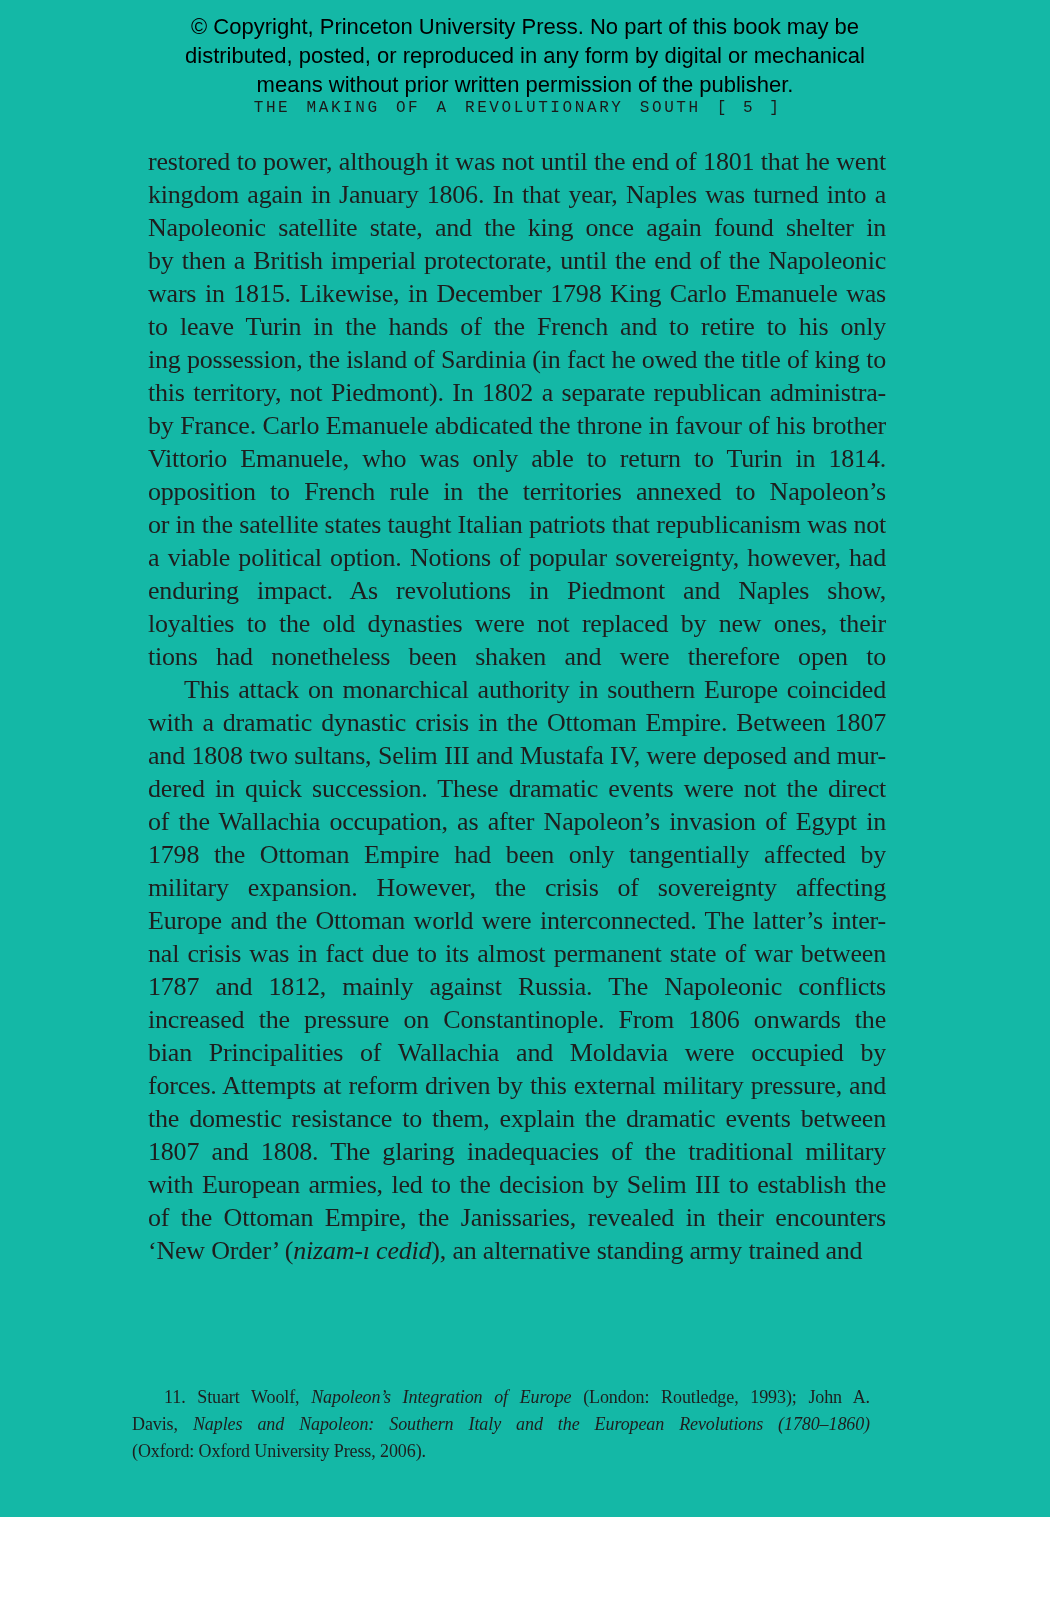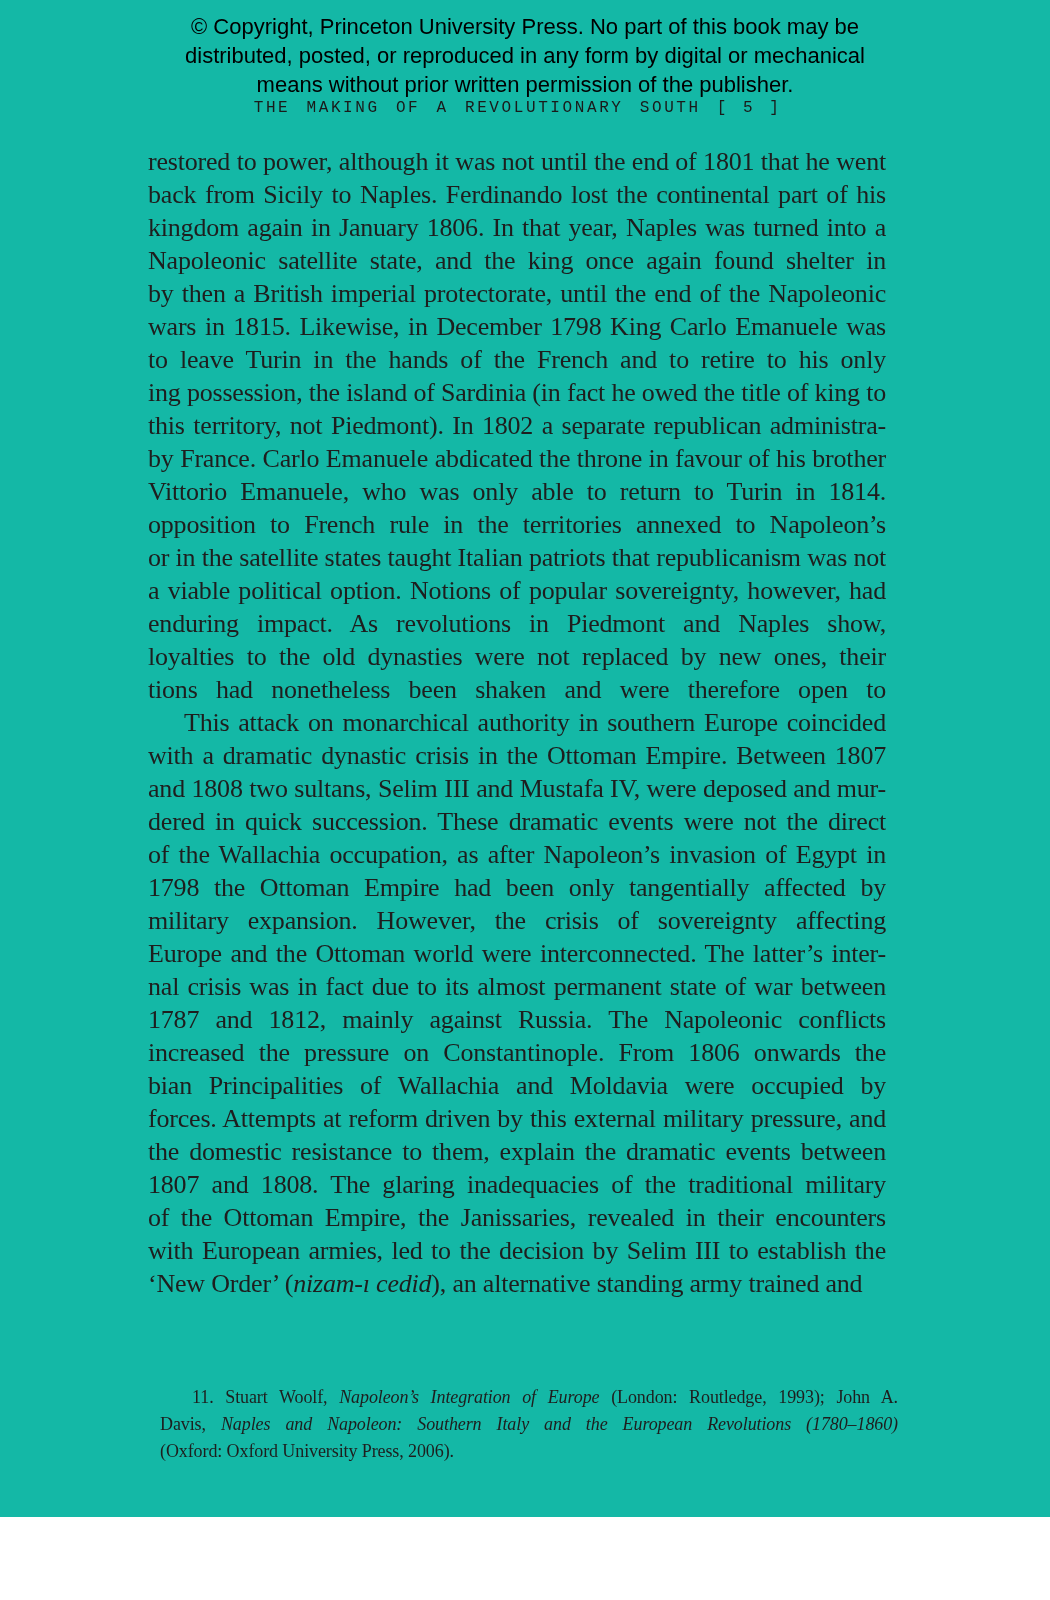--- a/index.html
+++ b/index.html
@@ -69,21 +69,21 @@
   sup {
     font-size: 0.62em;
     vertical-align: super;
     line-height: 0;
   }
 
   
   .footnote {
     position: absolute;
     top: 1384px;
-    left: 160px;
+    left: 132px;
     width: 738px;
     font-size: 18px;
     letter-spacing: -0.1px;
     line-height: 27px;
     color: #1e1e1e;
   }
   .footnote .tline { height: 27px; }
   .footnote .tline-indent { text-indent: 32px; }
 
   
@@ -109,21 +109,20 @@
       <div>means without prior written permission of the publisher.</div>
     </header>
 
   <div class="running-head">
     <span>THE MAKING OF A REVOLUTIONARY SOUTH</span><span class="pageno">[ 5 ]</span>
   </div>
 
   <main class="body-text" id="body-text">
       <div>
         <div class="tline">restored to power, although it was not until the end of 1801 that he went</div>
-        <div class="tline">back from Sicily to Naples. Ferdinando lost the continental part of his</div>
         <div class="tline">kingdom again in January 1806. In that year, Naples was turned into a</div>
         <div class="tline">Napoleonic satellite state, and the king once again found shelter in Sicily,</div>
         <div class="tline">by then a British imperial protectorate, until the end of the Napoleonic</div>
         <div class="tline">wars in 1815. Likewise, in December 1798 King Carlo Emanuele was forced</div>
         <div class="tline">to leave Turin in the hands of the French and to retire to his only remain-</div>
         <div class="tline">ing possession, the island of Sardinia (in fact he owed the title of king to</div>
         <div class="tline">this territory, not Piedmont). In 1802 a separate republican administra-</div>
         <div class="tline">by France. Carlo Emanuele abdicated the throne in favour of his brother</div>
         <div class="tline">Vittorio Emanuele, who was only able to return to Turin in 1814. Popular</div>
         <div class="tline">opposition to French rule in the territories annexed to Napoleon’s empire</div>
@@ -142,22 +141,22 @@
         <div class="tline">1798 the Ottoman Empire had been only tangentially affected by French</div>
         <div class="tline">military expansion. However, the crisis of sovereignty affecting southern</div>
         <div class="tline">Europe and the Ottoman world were interconnected. The latter’s inter-</div>
         <div class="tline">nal crisis was in fact due to its almost permanent state of war between</div>
         <div class="tline">1787 and 1812, mainly against Russia. The Napoleonic conflicts indirectly</div>
         <div class="tline">increased the pressure on Constantinople. From 1806 onwards the Danu-</div>
         <div class="tline">bian Principalities of Wallachia and Moldavia were occupied by Russian</div>
         <div class="tline">forces. Attempts at reform driven by this external military pressure, and</div>
         <div class="tline">the domestic resistance to them, explain the dramatic events between</div>
         <div class="tline">1807 and 1808. The glaring inadequacies of the traditional military forces</div>
+        <div class="tline">with European armies, led to the decision by Selim III to establish the</div>
         <div class="tline">of the Ottoman Empire, the Janissaries, revealed in their encounters</div>
-        <div class="tline">with European armies, led to the decision by Selim III to establish the</div>
         <div class="tline tline-last">‘New Order’ (<span class="italic">nizam-ı cedid</span>), an alternative standing army trained and</div>
       </div>
     </main>
 
   <section class="footnote" id="footnote-block">
       <div class="tline tline-indent">11. Stuart Woolf, <span class="italic">Napoleon’s Integration of Europe</span> (London: Routledge, 1993); John A.</div>
       <div class="tline">Davis, <span class="italic">Naples and Napoleon: Southern Italy and the European Revolutions (1780–1860)</span></div>
       <div class="tline tline-last">(Oxford: Oxford University Press, 2006).</div>
     </section>
 

